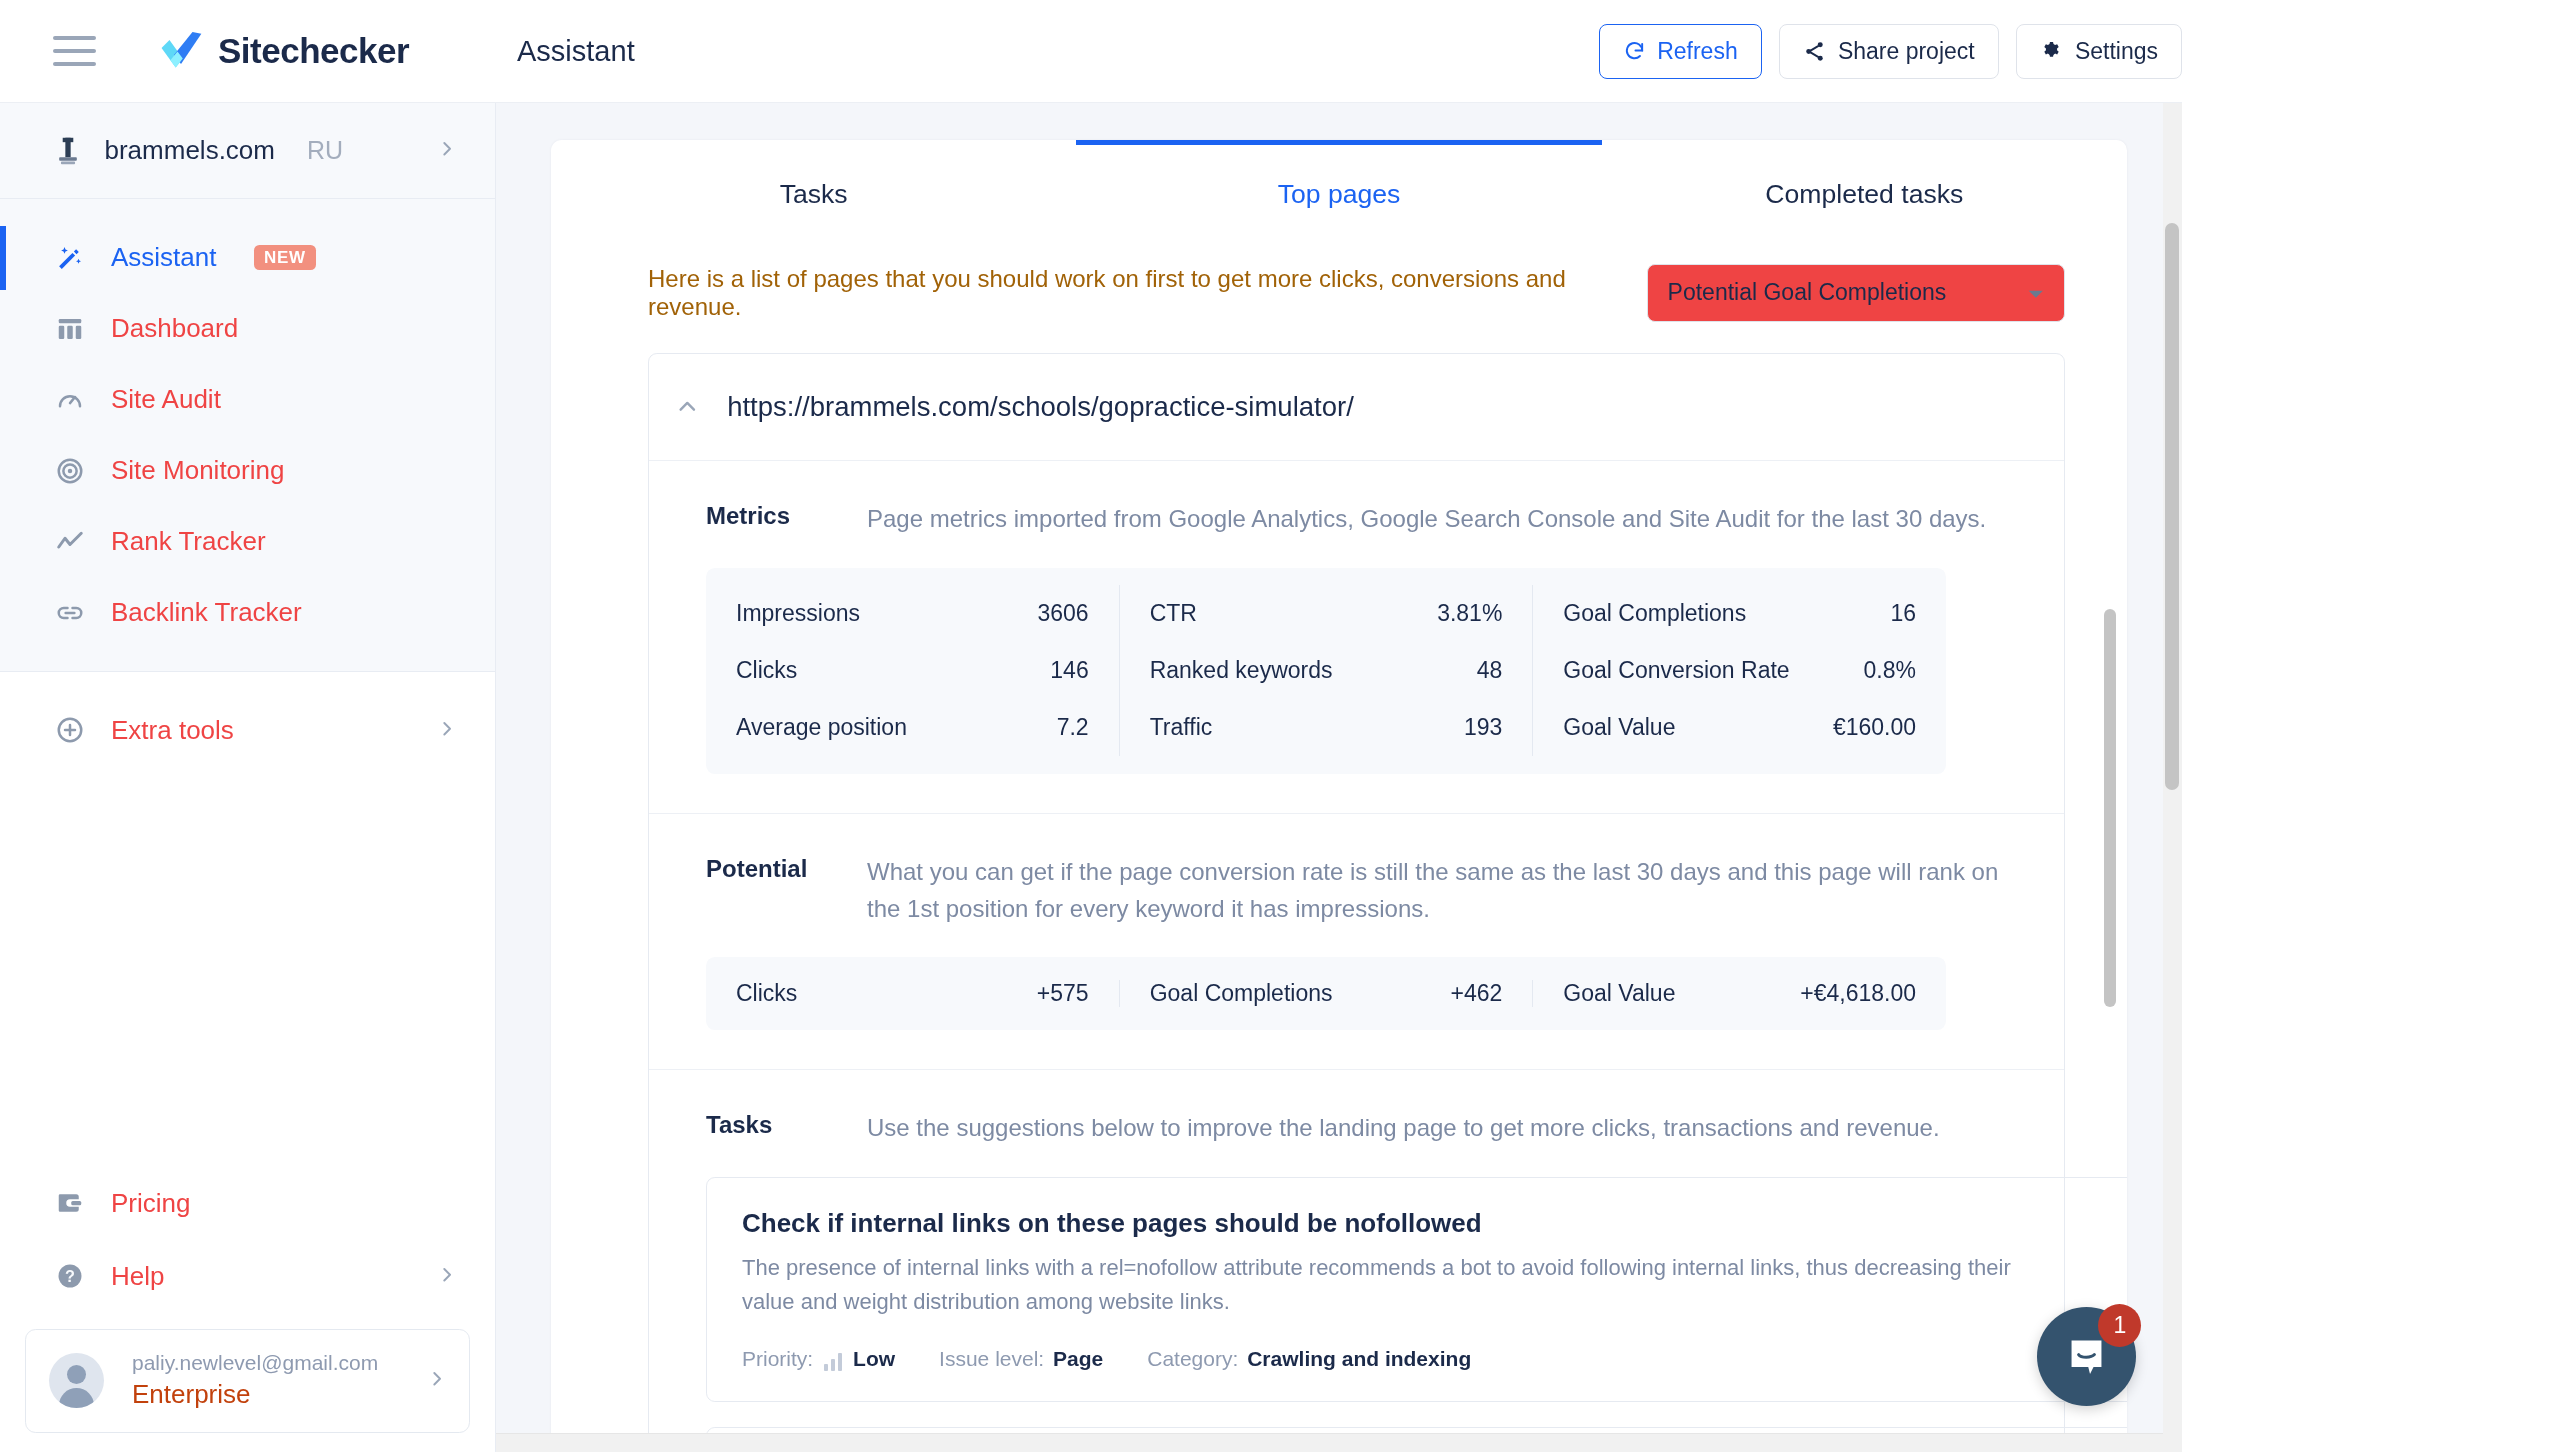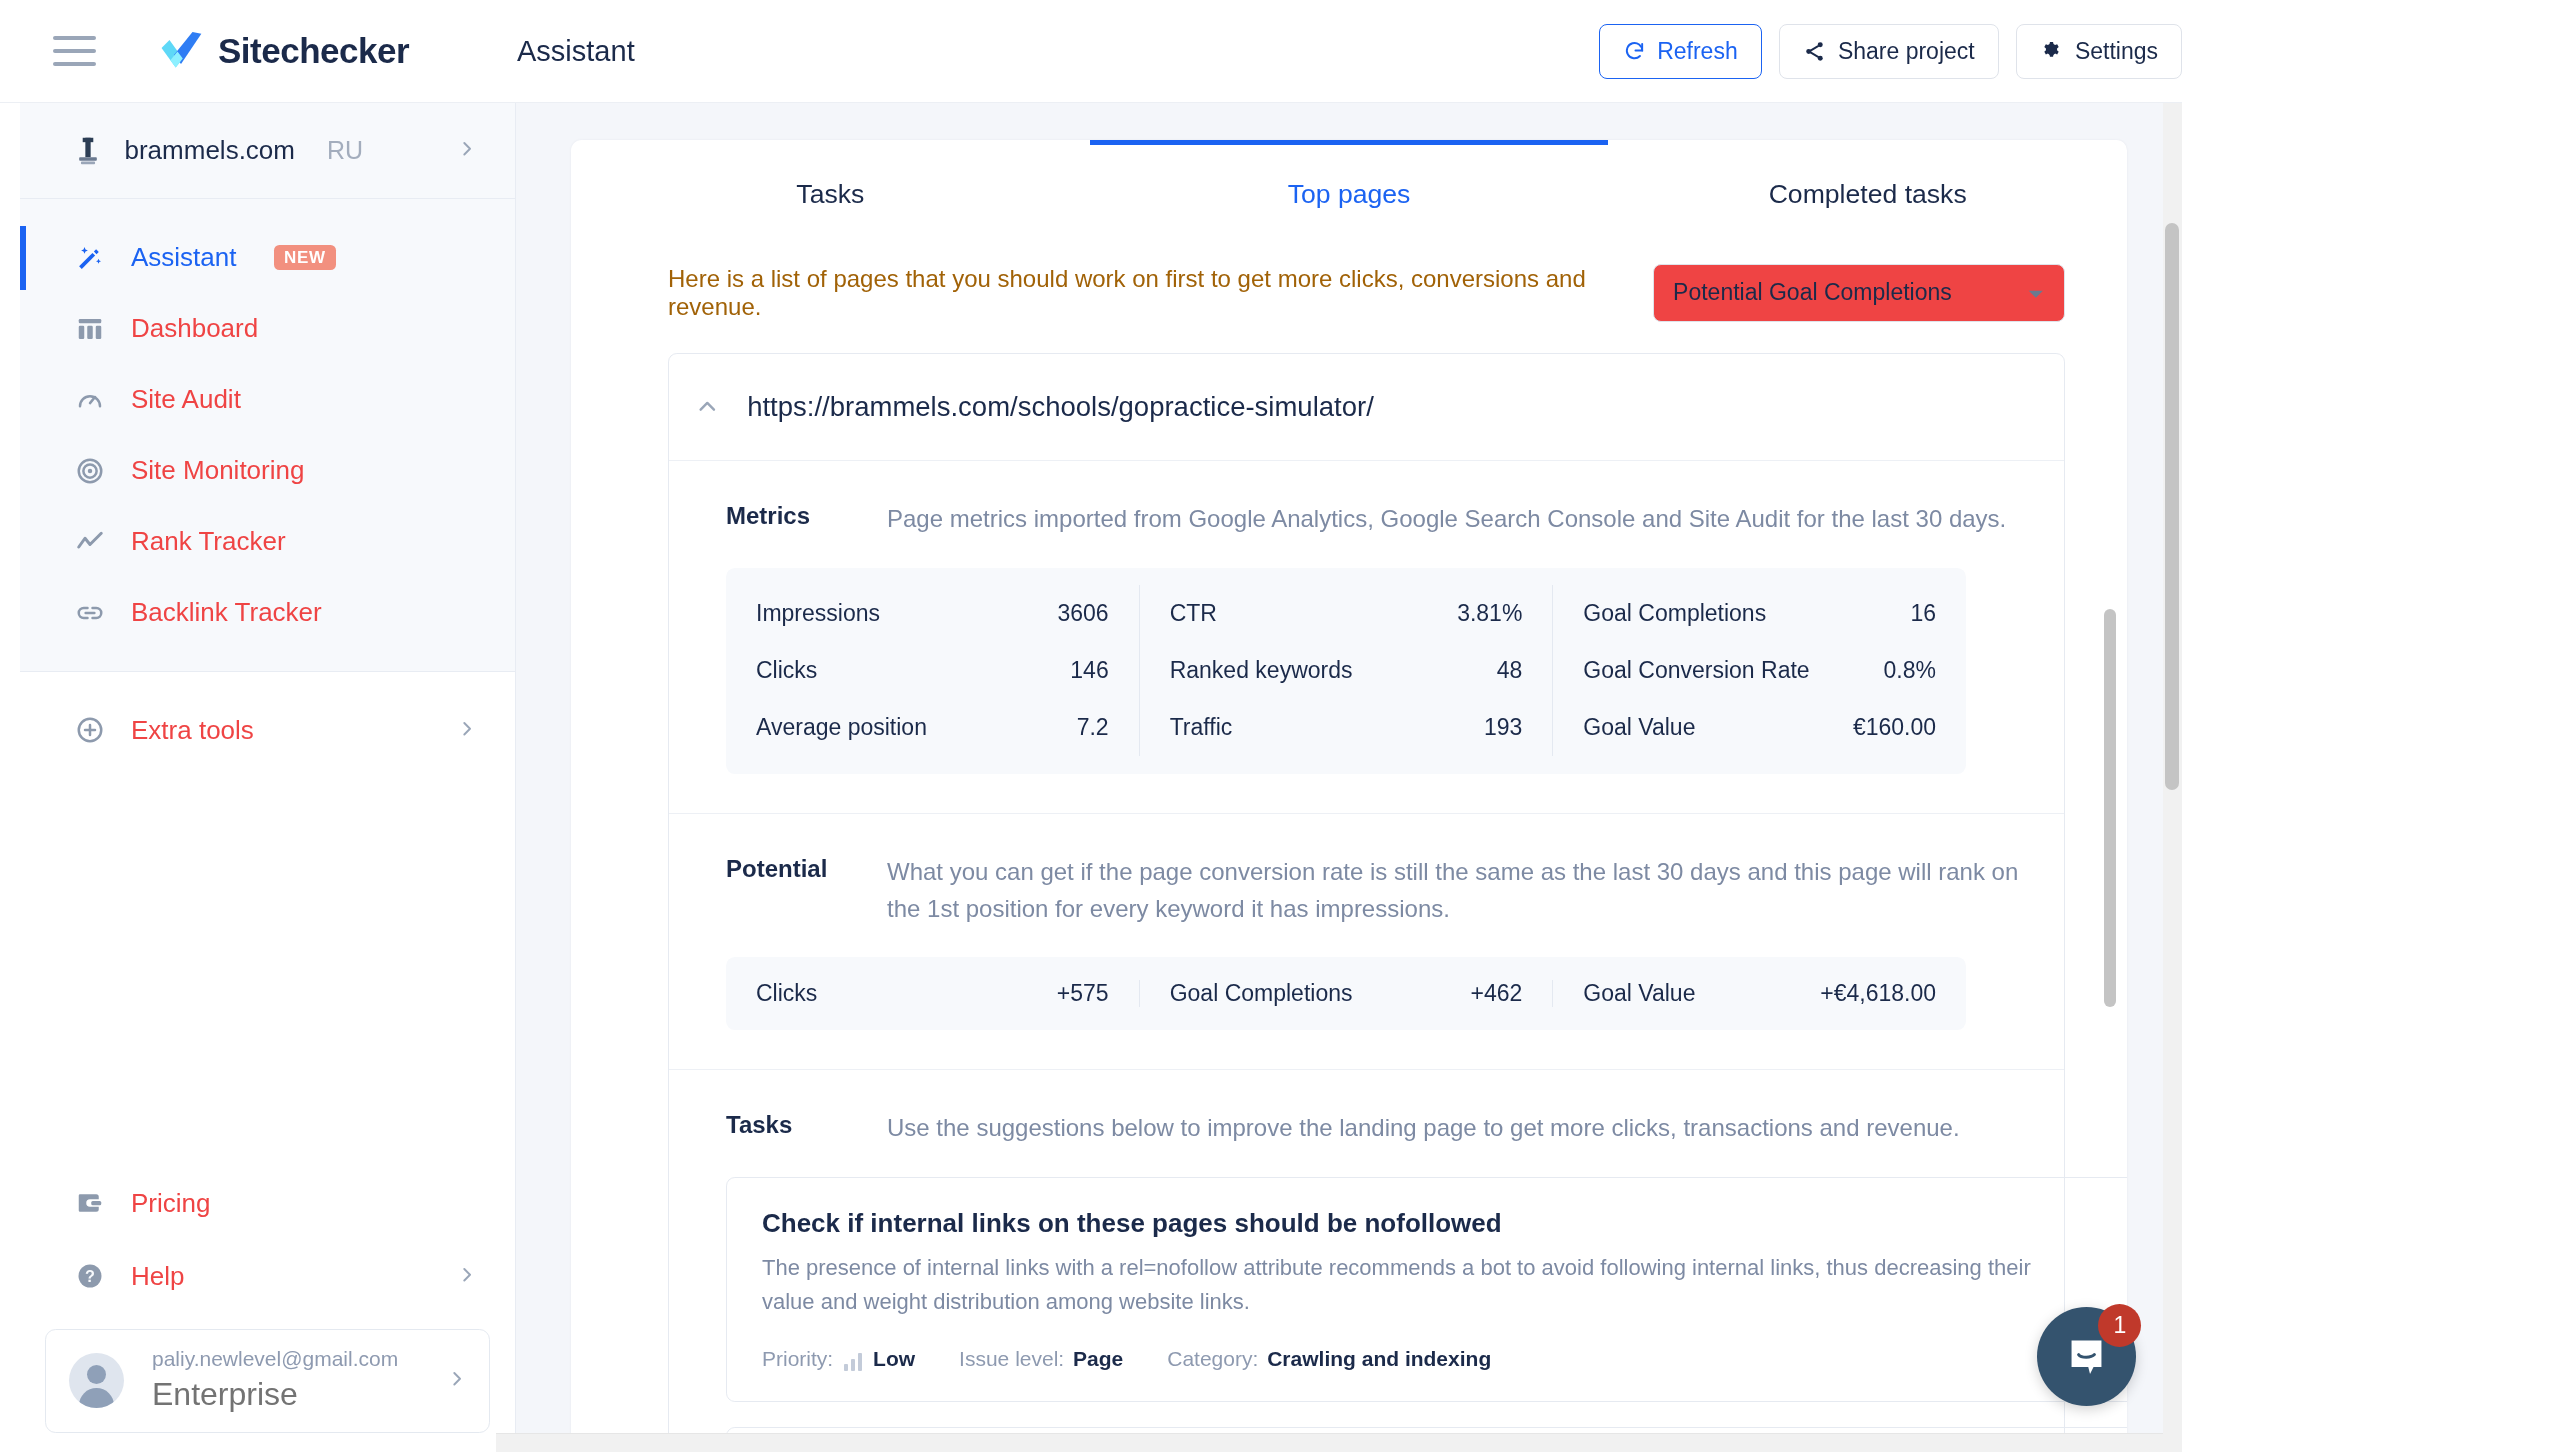--- a/index.html
+++ b/index.html
@@ -36,21 +36,21 @@
   .btn {
     height: 55px; display: inline-flex; align-items: center; gap: 11.5px;
     padding: 0 23px; border-radius: 8px; font-size: 23px;
     background: #fff; border: 1.8px solid #dfe3ea; color: #1b2a4a; cursor: pointer;
     white-space: nowrap;
   }
   .btn.primary-outline { border-color: #1b63f2; color: #1b63f2; }
   .btn svg { display:block; }
 
   
-  .body { display: flex; flex: 1 1 auto; min-height: 0; padding-left: 20px; }
+  .body { display: flex; flex: 1 1 auto; min-height: 0; }
 
   
   .sidebar {
     width: 496px; flex: 0 0 496px;
     background: #f7f9fc;
     border-right: 0.9px solid #e8ecf3;
     display: flex; flex-direction: column;
     position: relative;
   }
   .project-row {
@@ -85,21 +85,21 @@
   .sidebar-bottom { background: #ffffff; padding-bottom: 19.5px; }
   .sidebar-bottom .nav-item { height: 73px; }
   .user-card {
     margin: 16px 25px 0 25px; border: 0.9px solid #e4e9f0; border-radius: 10.6px;
     height: 104px; display: flex; align-items: center; padding: 0 23px 0 23px; gap: 28px; cursor: pointer;
   }
   .avatar { width: 55px; height: 55px; flex:0 0 55px; border-radius: 50%; background: #dfe5ee; position: relative; overflow: hidden; }
   .avatar .head { position:absolute; width: 19.5px; height: 19.5px; border-radius:50%; background:#8fa0b8; left: 17.7px; top: 11.5px; }
   .avatar .shoulders { position:absolute; width: 35px; height: 21px; border-radius: 17.7px 17.7px 0 0; background:#8fa0b8; left: 9.7px; top: 35px; }
   .user-email { font-size: 21px; color: #8e9ab0; line-height: 1.35; }
-  .user-plan { font-size: 32px; color: #737373; line-height: 1.35; }
+  .user-plan { font-size: 26px; color: #c2410c; line-height: 1.35; }
 
   
   .main {
     flex: 1 1 auto; min-width: 0; background: #f4f6fa;
     padding: 37px 55px 0 55px; position: relative; overflow: hidden;
   }
   .card {
     background: #ffffff; border-radius: 10.6px; height: 1321px;
     box-shadow: 0 0.9px 2.7px rgba(27,42,74,.06);
     position: relative; overflow: hidden;

